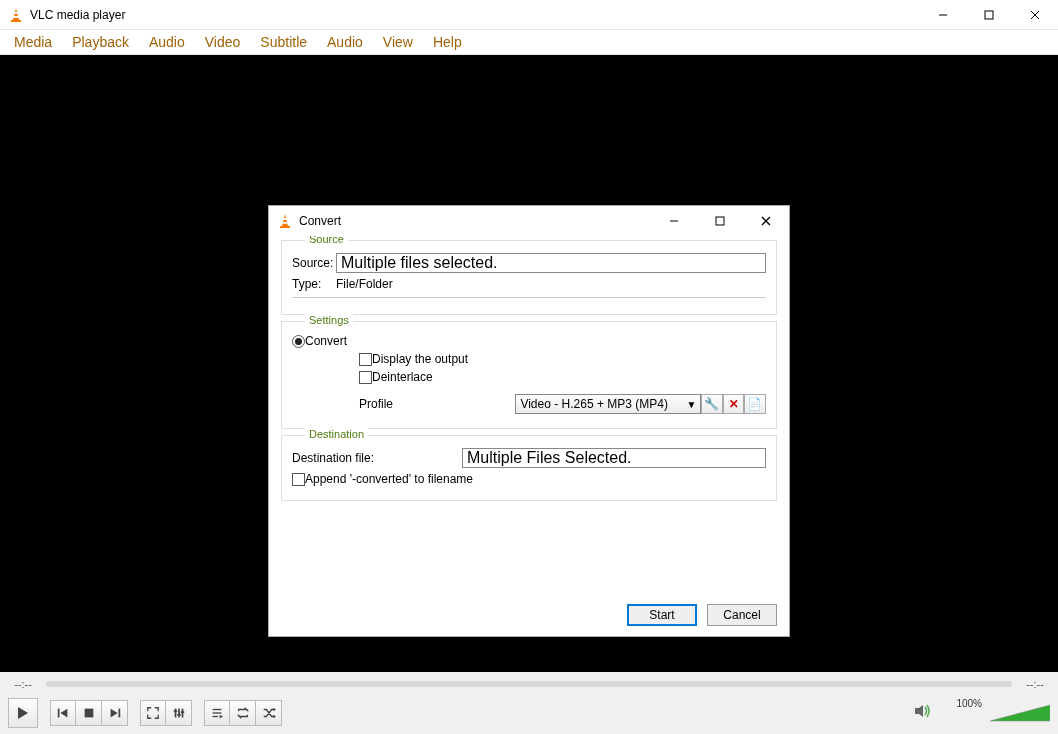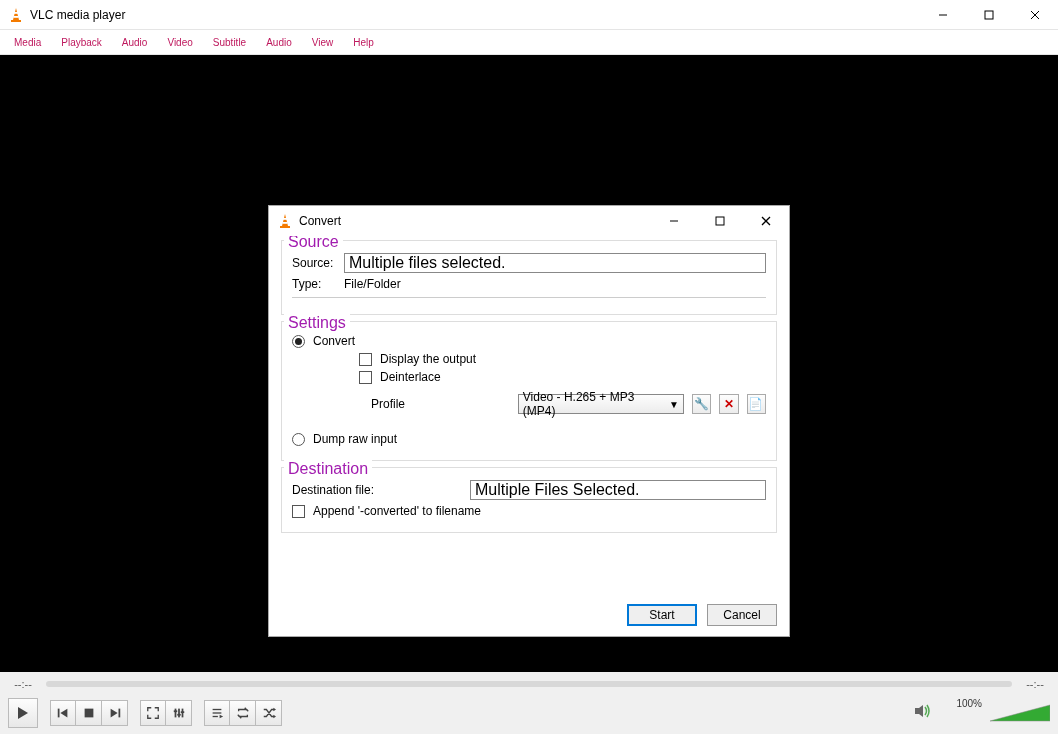--- a/index.html
+++ b/index.html
@@ -6,21 +6,21 @@
   html, body { margin: 0; padding: 0; width: 1058px; height: 734px; overflow: hidden; background: #f0f0f0; }
 
   
   .main-window { width: 1058px; height: 734px; display: flex; flex-direction: column; background: #fff; }
   .titlebar { height: 30px; display: flex; align-items: center; background: #fff; border-bottom: 1px solid #e5e5e5;}
   .titlebar .icon { width: 16px; height: 16px; margin: 0 6px 0 8px; display: flex; align-items: center; justify-content: center; }
   .titlebar .title { font-size: 12px; color: #000; flex: 0 0 auto; }
   .titlebar .spacer { flex: 1; }
   .winbtn { width: 46px; height: 30px; display: flex; align-items: center; justify-content: center; color: #000; font-size: 13px; }
   .menubar { height: 25px; display: flex; align-items: center; padding: 0 4px; background: #fff; border-bottom: 1px solid #e5e5e5;}
-  .menubar .menuitem { font-size: 10px; color: #be185d; padding: 4px 10px; }
+  .menubar .menuitem { font-size: 14px; color: #a16207; padding: 4px 10px; }
   .video-area { flex: 1; background: #000; position: relative; }
 
   
   .seek-row { height: 24px; display: flex; align-items: center; padding: 0 8px; background:#f0f0f0; gap:8px;}
   .time-label { font-size: 11px; color: #555; width: 30px; text-align: center;}
   .seek-track { flex:1; height: 6px; background: #d8d8d8; border-radius: 3px; position: relative;}
   .controls-row { height: 38px; display: flex; align-items: center; padding: 0 8px 4px 8px; gap:6px; background:#f0f0f0;}
   .btn-group { display:flex; gap:0;}
   .ctrl-btn { width:26px; height:26px; border:1px solid #bbb; background: linear-gradient(#fdfdfd,#e8e8e8); display:flex; align-items:center; justify-content:center; }
   .ctrl-btn.play { width:30px; height:30px; }
@@ -42,22 +42,22 @@
     box-shadow: 0 8px 24px rgba(0,0,0,0.3);
     display:flex; flex-direction: column;
     font-size: 12px;
   }
   .dialog .dlg-titlebar { height: 30px; display:flex; align-items:center; padding: 0 0 0 8px;}
   .dialog .dlg-titlebar .icon { width:16px; height:16px; margin-right:6px; display:flex; align-items:center; justify-content:center;}
   .dialog .dlg-titlebar .title { font-size: 12px; }
   .dialog .dlg-titlebar .spacer { flex:1; }
   .dialog .dlg-body { flex:1; padding: 4px 12px 8px 12px; overflow:hidden;}
   .fieldset { border:1px solid #ddd; padding: 8px 10px 10px 10px; margin-bottom: 6px; position: relative;}
-  .fieldset .legend { position:absolute; top:-8px; left:2px; background:#fff; padding:0 4px; font-size:16px; color:#a21caf;}
-  .row { display:flex; align-items:center; gap:8px; margin: 4px 0;}
+  .fieldset .legend { position:absolute; top:-8px; left:23px; background:#fff; padding:0 4px; font-size:11px; color:#4d7c0f;}
+  .row { display:flex; align-items:center; margin: 4px 0;}
   .text-input { flex:1; border:1px solid #888; height:20px; padding: 1px 4px; font-size:16px; background:#fff;}
   .radio, .checkbox { width:13px; height:13px; border:1px solid #555; display:inline-flex; align-items:center; justify-content:center; background:#fff;}
   .radio { border-radius:50%; }
   .radio .dot { width:7px; height:7px; background:#222; border-radius:50%;}
   .indent { margin-left: 20px; padding-left: 47px; }
   .select { width:190px; height:20px; border:1px solid #888; background: linear-gradient(#fdfdfd,#ececec); display:flex; align-items:center; padding:0 4px; font-size:12px; justify-content:space-between;}
   .select .caret { font-size:10px;}
   .mini-btn { width:22px; height:20px; border:1px solid #aaa; background: linear-gradient(#fdfdfd,#ececec); display:flex; align-items:center; justify-content:center; font-size:12px;}
   .dlg-buttons { display:flex; justify-content:flex-end; gap:10px; padding: 2px 12px 10px 12px;}
   .push-btn { width:70px; height:22px; border:1px solid #999; background:#efefef; font-size:12px; display:flex; align-items:center; justify-content:center;}
@@ -172,40 +172,36 @@
           <div class="row indent">
             <span class="checkbox"></span>
             <span>Display the output</span>
           </div>
           <div class="row indent">
             <span class="checkbox"></span>
             <span>Deinterlace</span>
           </div>
 
           <div class="row indent" style="margin-top:10px;">
-            <label style="width:160px;margin-left:12px;">Profile</label>
+            <label style="width:160px;">Profile</label>
             <div class="select">
               <span>Video - H.265 + MP3 (MP4)</span>
               <span class="caret">▼</span>
             </div>
             <div class="mini-btn" title="Edit">
               <span>🔧</span>
             </div>
             <div class="mini-btn" title="Delete">
               <span style="color:#c00; font-weight:bold;">✕</span>
             </div>
             <div class="mini-btn" title="New">
               <span>📄</span>
             </div>
           </div>
 
-          <div class="row" style="margin-top:18px;">
-            <span class="radio"></span>
-            <span>Dump raw input</span>
-          </div>
         </div>
 
         <div class="fieldset">
           <span class="legend">Destination</span>
           <div class="row">
             <label style="width:170px;">Destination file:</label>
             <input class="text-input" value="Multiple Files Selected." style="">
           </div>
           <div class="row">
             <span class="checkbox"></span>

